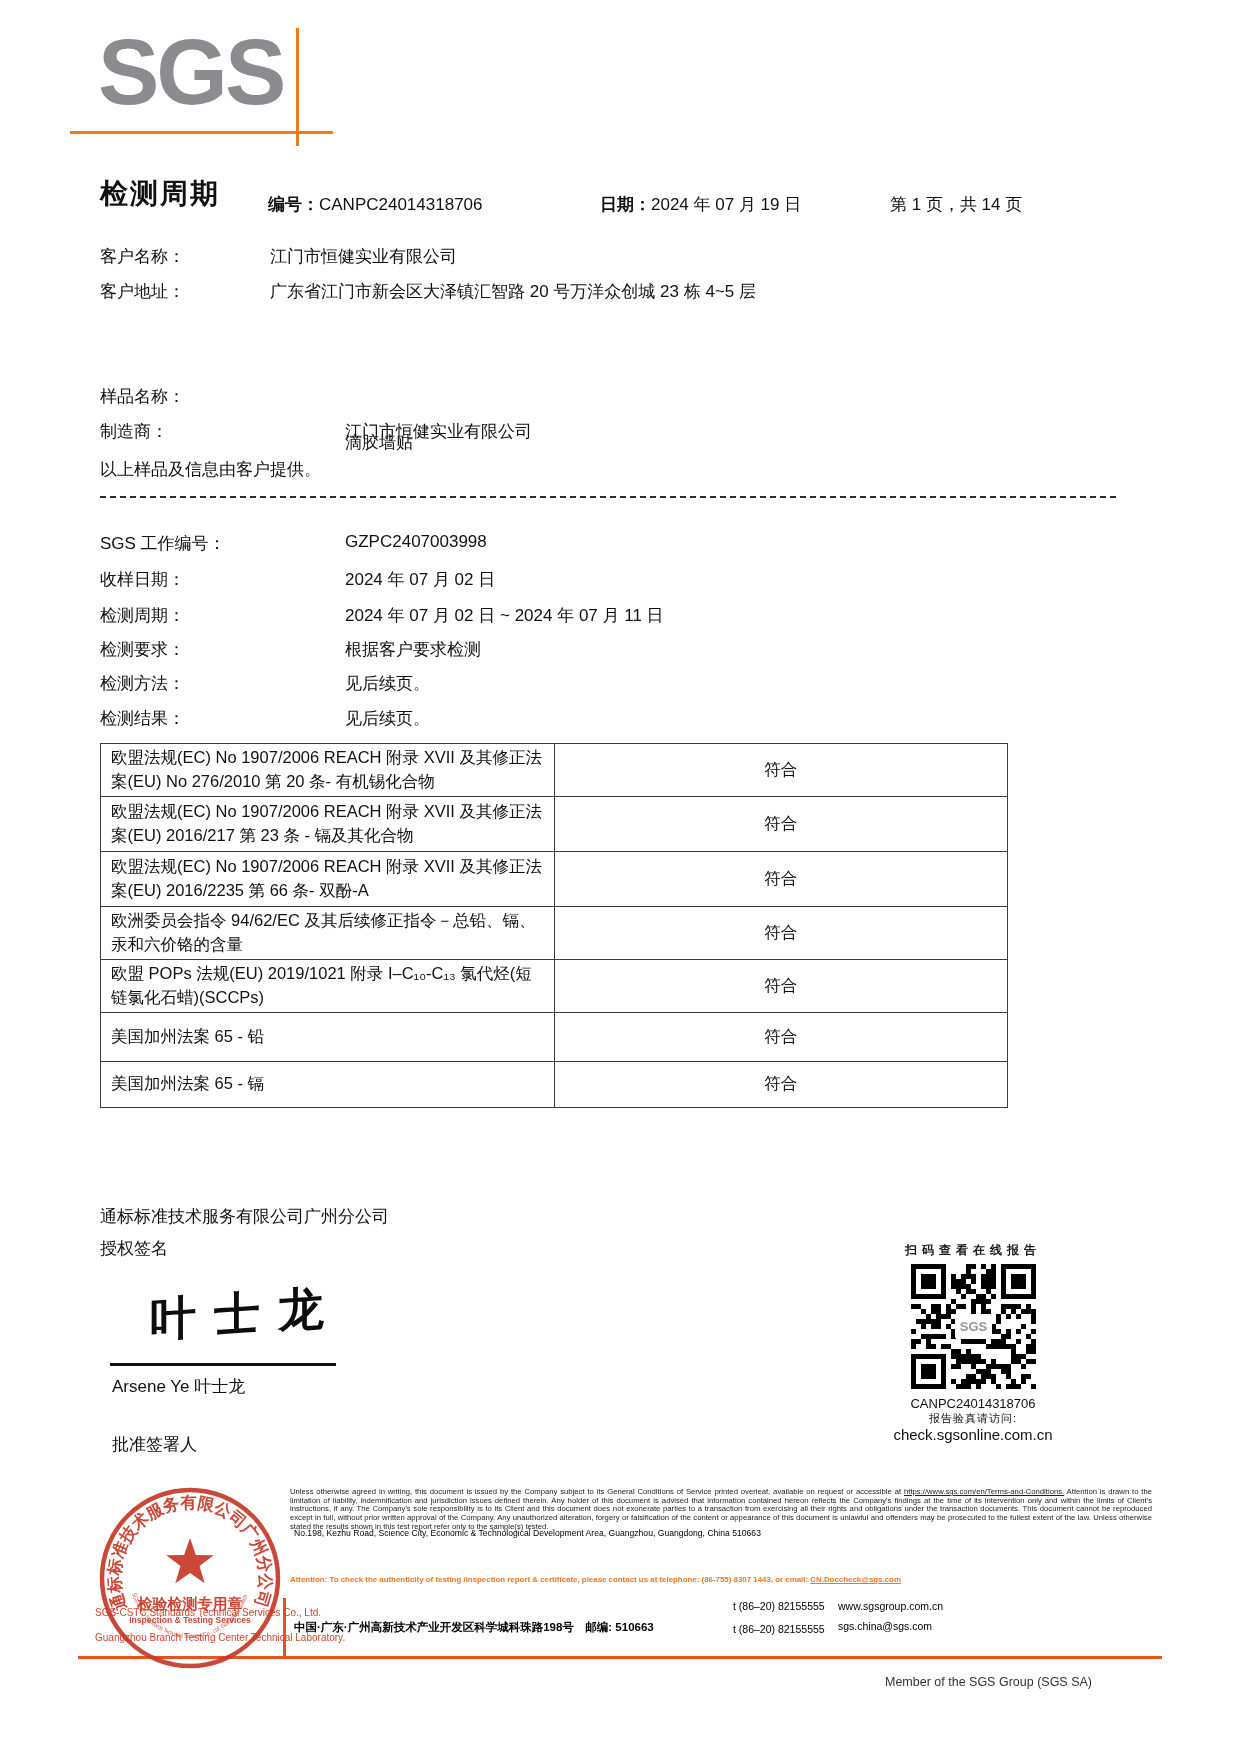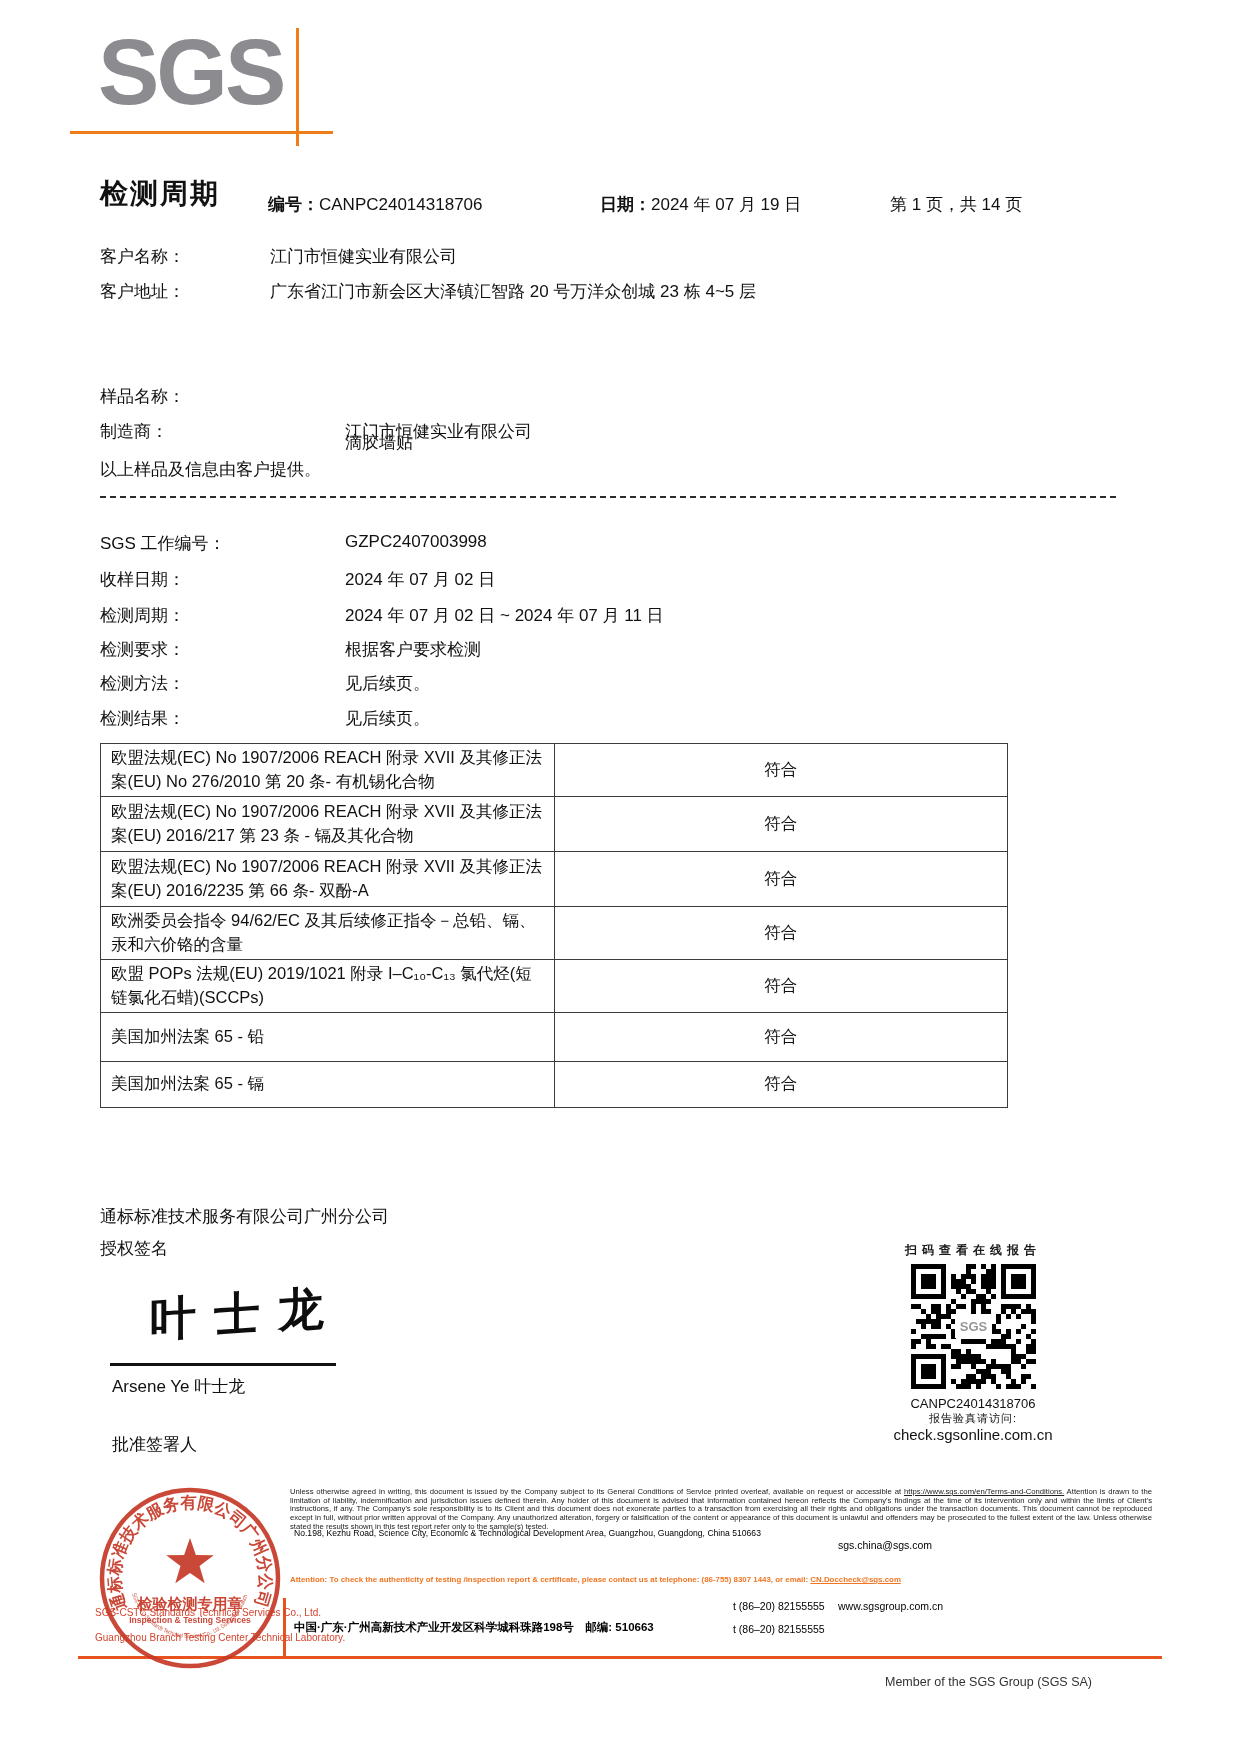--- a/index.html
+++ b/index.html
@@ -380,16 +380,16 @@
 <div class="abs attention" style="left:290px;top:1575px;">
   <span>Attention: To check the authenticity of testing /inspection report &amp; certificate, please contact us at telephone: (86-755) 8307 1443, or email: </span><a href="#">CN.Doccheck@sgs.com</a>
 </div>
 
 <div class="abs foot-vline" style="left:283px;top:1598px;"></div>
 <div class="abs addr-en" style="left:294px;top:1528px;">No.198, Kezhu Road, Science City, Economic &amp; Technological Development Area, Guangzhou, Guangdong, China 510663</div>
 <div class="abs addr-tel" style="left:733px;top:1600px;">t (86–20) 82155555</div>
 <div class="abs addr-web" style="left:838px;top:1600px;">www.sgsgroup.com.cn</div>
 <div class="abs addr-cn" style="left:294px;top:1620px;">中国·广东·广州高新技术产业开发区科学城科珠路198号　邮编: 510663</div>
 <div class="abs addr-tel" style="left:733px;top:1623px;">t (86–20) 82155555</div>
-<div class="abs addr-web" style="left:838px;top:1539px;">sgs.china@sgs.com</div>
+<div class="abs addr-web" style="left:838px;top:1620px;">sgs.china@sgs.com</div>
 
 <div class="abs foot-hline" style="left:78px;top:1656px;"></div>
 <div class="abs member" style="left:885px;top:1675px;">Member of the SGS Group (SGS SA)</div>
 
 </body></html>

